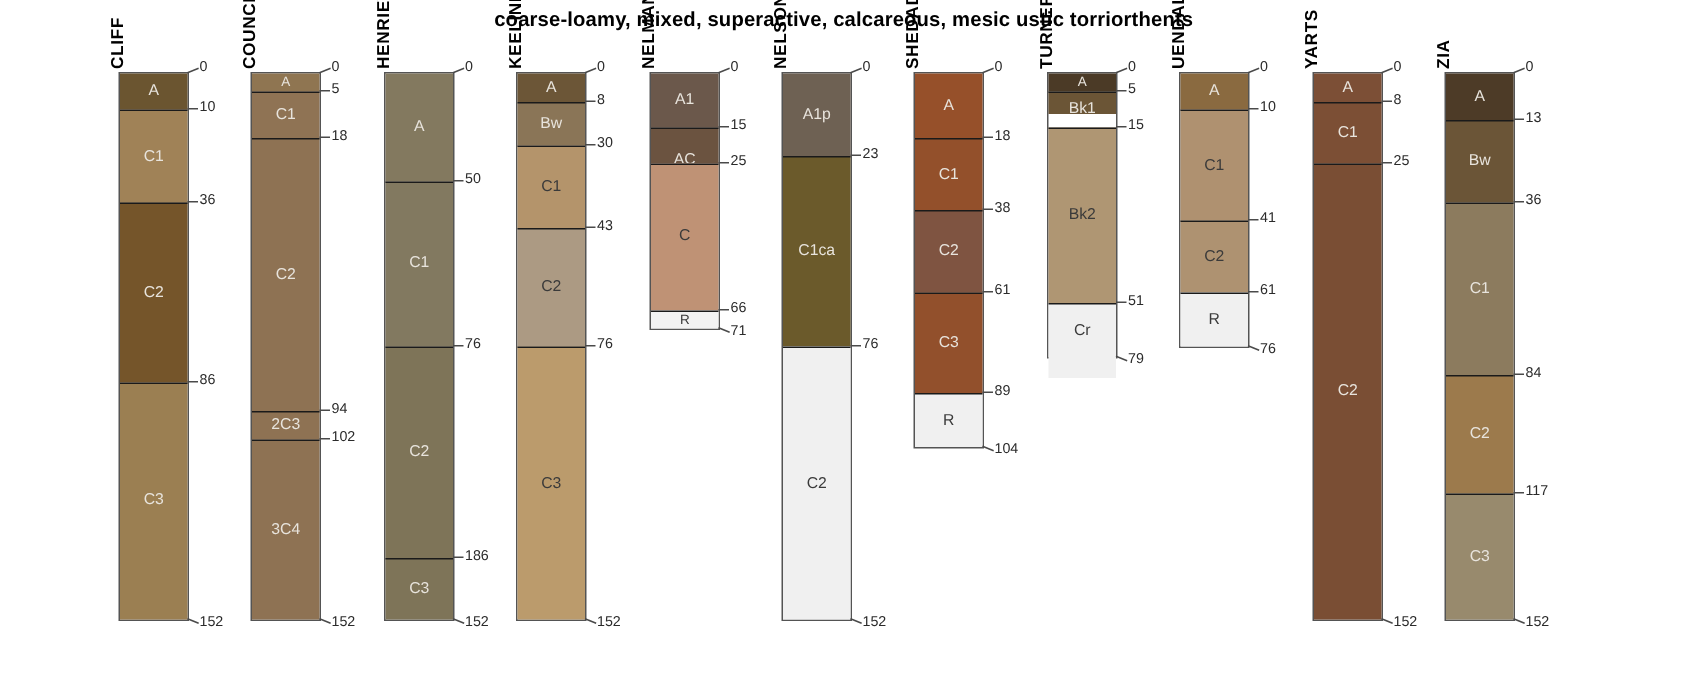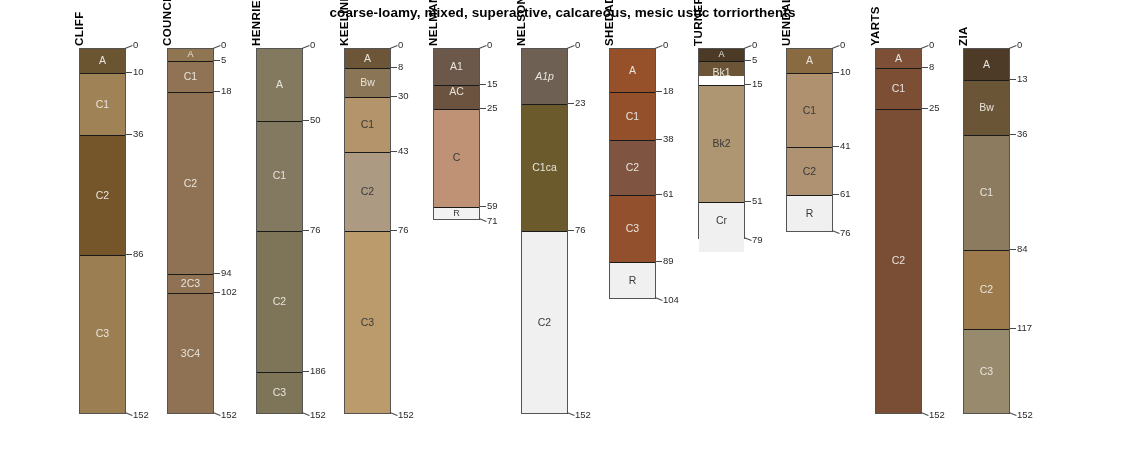--- a/index.html
+++ b/index.html
@@ -228,47 +228,47 @@
         <div class="depth-tick" style="left: 390px; top: 412px; width: 8px; transform: rotate(22deg); transform-origin: left center;"></div>
         <div class="depth-text" style="left: 398px; top: 410px;">152</div>
       </div>
       <div class="profile" style="left: 0px;">
         <div class="prof-name" style="left: 427px; top: 46px;">NELMAN</div>
         <div class="prof-body" style="left: 433px; top: 48px; width: 45px; height: 170.026px;">
           <div class="horizon" style="top: 0px; height: 35.9211px; background: rgb(107, 88, 75);">
             <div class="hz-label" style="top: 12.4605px;">A1</div>
           </div>
           <div class="horizon" style="top: 35.9211px; height: 23.9474px; background: rgb(107, 83, 64);">
-            <div class="hz-label" style="top: 1px;">AC</div>
+            <div class="hz-label" style="top: 16px;">AC</div>
           </div>
           <div class="hz-sep" style="top: 35.9211px;"></div>
           <div class="horizon" style="top: 59.8684px; height: 98.1842px; background: rgb(191, 146, 117);">
             <div class="hz-label dark" style="top: 43.5921px;">C</div>
           </div>
           <div class="hz-sep" style="top: 59.8684px;"></div>
           <div class="horizon" style="top: 158.053px; height: 11.9737px; background: rgb(242, 242, 242);">
             <div class="hz-label dark" style="top: 1.48684px; font-size: 9px;">R</div>
           </div>
           <div class="hz-sep" style="top: 158.053px;"></div>
         </div>
         <div class="depth-tick" style="left: 479px; top: 48px; width: 8px; transform: rotate(-22deg); transform-origin: left center;"></div>
         <div class="depth-text" style="left: 487px; top: 40px;">0</div>
         <div class="depth-tick" style="left: 479px; top: 84px; width: 7px;"></div>
         <div class="depth-text" style="left: 487px; top: 79px;">15</div>
         <div class="depth-tick" style="left: 479px; top: 108px; width: 7px;"></div>
         <div class="depth-text" style="left: 487px; top: 103px;">25</div>
         <div class="depth-tick" style="left: 479px; top: 206px; width: 7px;"></div>
-        <div class="depth-text" style="left: 487px; top: 201px;">59</div>
+        <div class="depth-text" style="left: 487px; top: 201px;">66</div>
         <div class="depth-tick" style="left: 479px; top: 218px; width: 8px; transform: rotate(22deg); transform-origin: left center;"></div>
         <div class="depth-text" style="left: 487px; top: 216px;">71</div>
       </div>
       <div class="profile" style="left: 0px;">
         <div class="prof-name" style="left: 515px; top: 46px;">NELSON</div>
         <div class="prof-body" style="left: 521px; top: 48px; width: 45px; height: 364px;">
-          <div class="horizon" style="top: 0px; height: 55.0789px; background: rgb(110, 97, 83); font-style: italic;">
+          <div class="horizon" style="top: 0px; height: 55.0789px; background: rgb(110, 97, 83);">
             <div class="hz-label" style="top: 22.0395px;">A1p</div>
           </div>
           <div class="horizon" style="top: 55.0789px; height: 126.921px; background: rgb(107, 90, 43);">
             <div class="hz-label" style="top: 57.9605px;">C1ca</div>
           </div>
           <div class="hz-sep" style="top: 55.0789px;"></div>
           <div class="horizon" style="top: 182px; height: 182px; background: rgb(240, 240, 240);">
             <div class="hz-label dark" style="top: 85.5px;">C2</div>
           </div>
           <div class="hz-sep" style="top: 182px;"></div>

